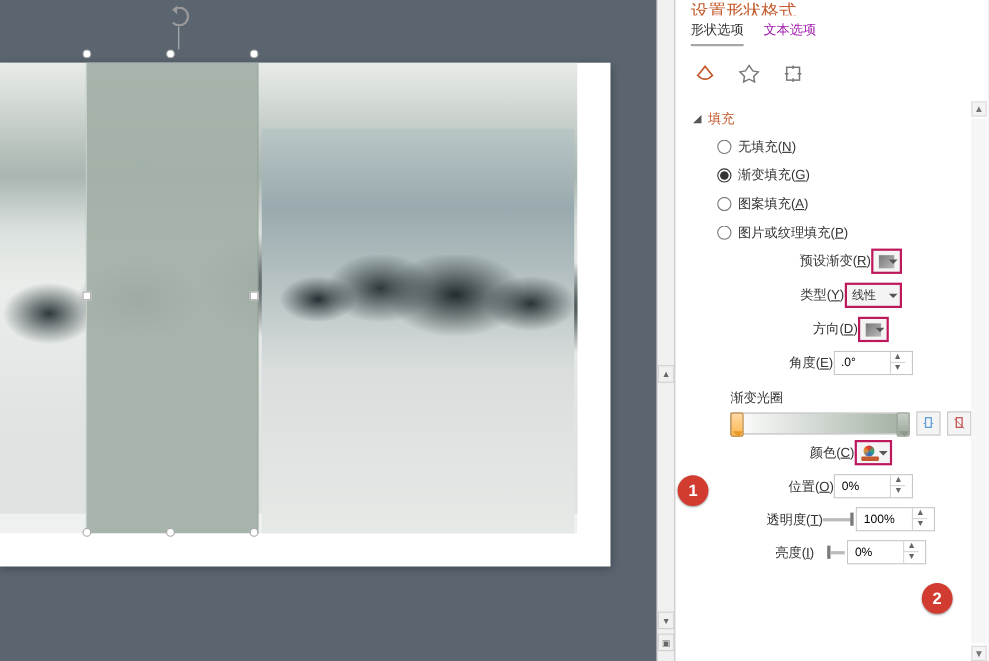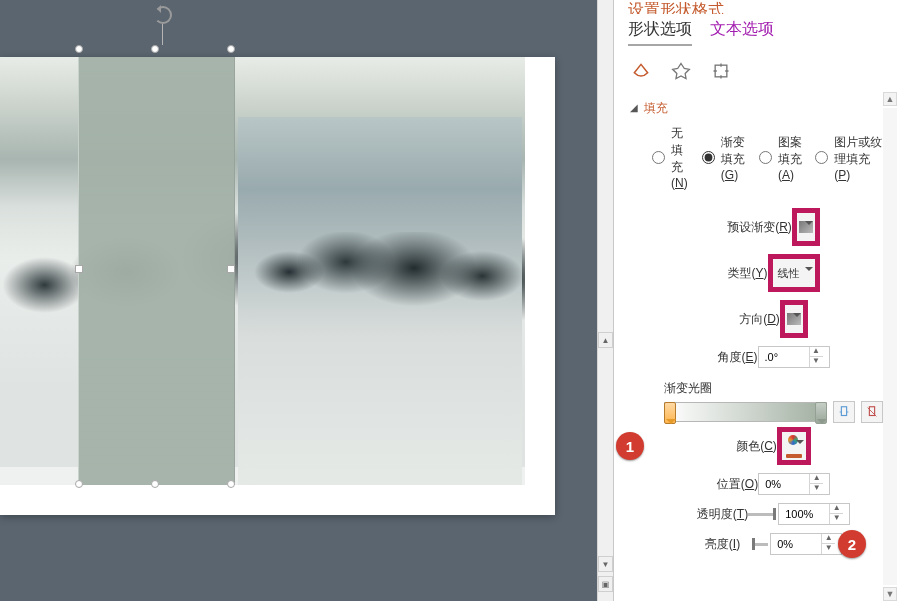--- a/index.html
+++ b/index.html
@@ -95,51 +95,51 @@
     flex:1;
     background:#fff;
     border-left:1px solid #c8c8c8;
     position:relative;
     font-size:12px;
     color:#333;
   }
   .panel-title {
     color:#c45a2d; font-size:16px; padding:0 14px 2px 14px; height:14px; overflow:hidden;
   }
-  .tabs { display:flex; gap:18px; padding:5px 14px 10px 14px; font-size:16px;}
+  .tabs { display:flex; gap:18px; padding:5px 14px 10px 14px; font-size:12px;}
   .tab { color:#a21caf; padding-bottom:4px; cursor:pointer;}
   .tab.active { color:#333; border-bottom:2px solid #a6a6a6; }
   .icon-row { display:flex; gap:18px; padding:4px 16px 12px 16px; }
   .ibox { width:22px; height:22px; display:flex; align-items:center; justify-content:center; color:#666; cursor:pointer;}
   .ibox.active svg path, .ibox.active svg polygon { stroke:#c45a2d; }
   .ibox svg { width:20px; height:20px; }
 
   .scroll-area {
     position:absolute; left:0; right:0; top:92px; bottom:0;
     overflow:hidden;
   }
   .sa-inner{ padding: 4px 16px 12px 16px; }
   .sa-scroll {
     position:absolute; right:2px; top:0; width:14px; bottom:0;
   }
   .sa-scroll .arrow {height:14px; display:flex;align-items:center;justify-content:center;color:#777;font-size:9px;border:1px solid #d9d9d9;background:#f3f3f3;}
   .sa-scroll .track {position:absolute; top:16px; bottom:16px; left:0; right:0; background:#f6f6f6;}
 
   .section-head { display:flex; align-items:center; gap:6px; color:#c45a2d; cursor:pointer; padding:4px 0 8px 0;}
   .section-head .tri { font-size:10px; color:#555; transform:translateY(-1px);}
-  .radios { padding-left:22px; display:flex; flex-direction:row; gap:9px; margin-bottom:14px;}
+  .radios { padding-left:22px; display:flex; flex-direction:column; gap:9px; margin-bottom:2px;}
   .radio { display:flex; align-items:center; gap:6px; cursor:pointer;}
   .radio input { accent-color:#333; }
   .radio span u { text-decoration: underline; }
 
   .row { display:flex; align-items:center; justify-content:center; padding:4px 0 4px 34px;}
   .row label u { text-decoration: underline; }
   .row .ctrl { display:flex; align-items:center; gap:2px;}
   .dd {
-    width:28px; height:38px; border:5px solid #be185d; background:#f4f4f4; display:flex; align-items:center; justify-content:center; cursor:pointer;
+    width:28px; height:23px; border:2px solid #be185d; background:#f4f4f4; display:flex; align-items:center; justify-content:center; cursor:pointer;
     position:relative;
   }
   .dd .sw { width:14px; height:12px; background:linear-gradient(135deg,#777,#bbb); }
   .dd .caret{ position:absolute; right:2px; top:8px; border:4px solid transparent; border-top-color:#555;}
   .dd.wide{ width:52px; justify-content:space-between; padding:0 3px 0 5px;}
   .dd.wide .txt{font-size:11px;}
   .dd.paint .sw{ width:16px; height:4px; background:#c45a2d; border-radius:1px;}
   .dd.paint::before{content:""; position:absolute; left:6px; top:3px; width:10px; height:10px; background:conic-gradient(#d33,#3a7,#36c,#d93,#d33); border-radius:50%;}
   .dd.paint .sw{position:absolute;left:4px;bottom:2px;}
 

